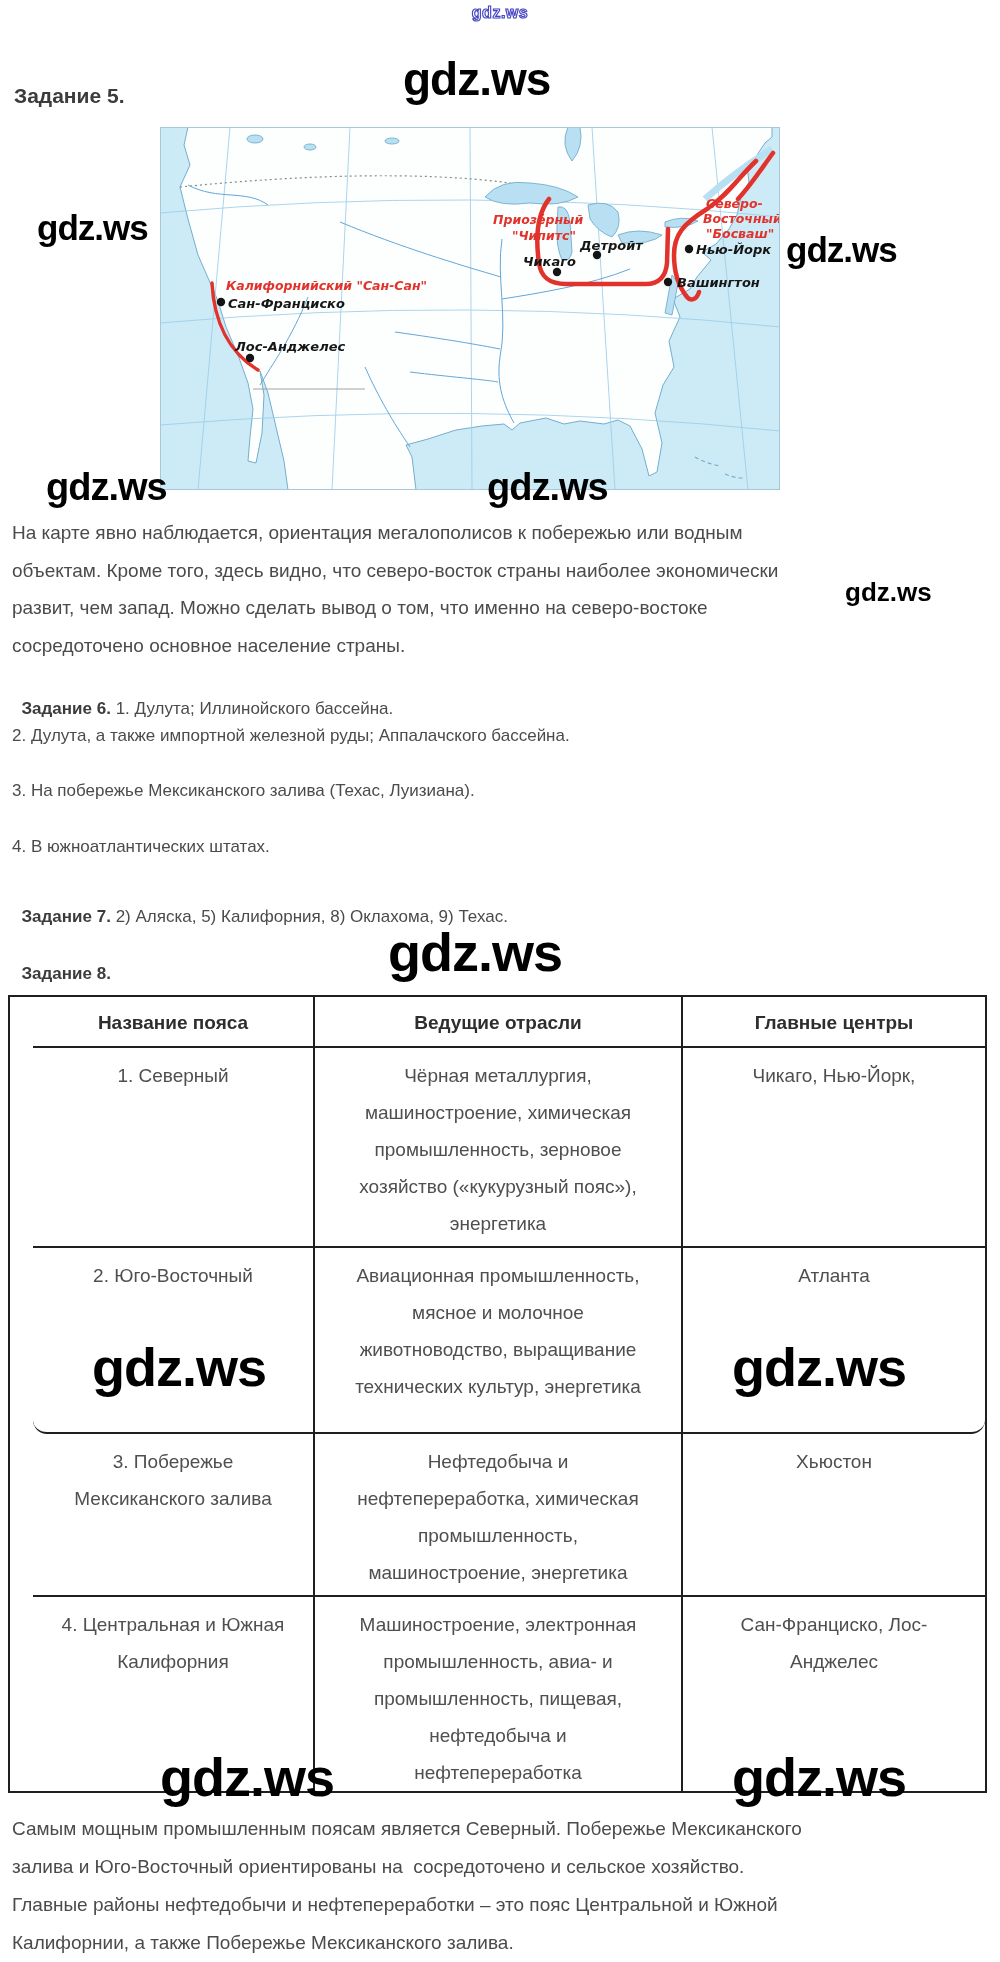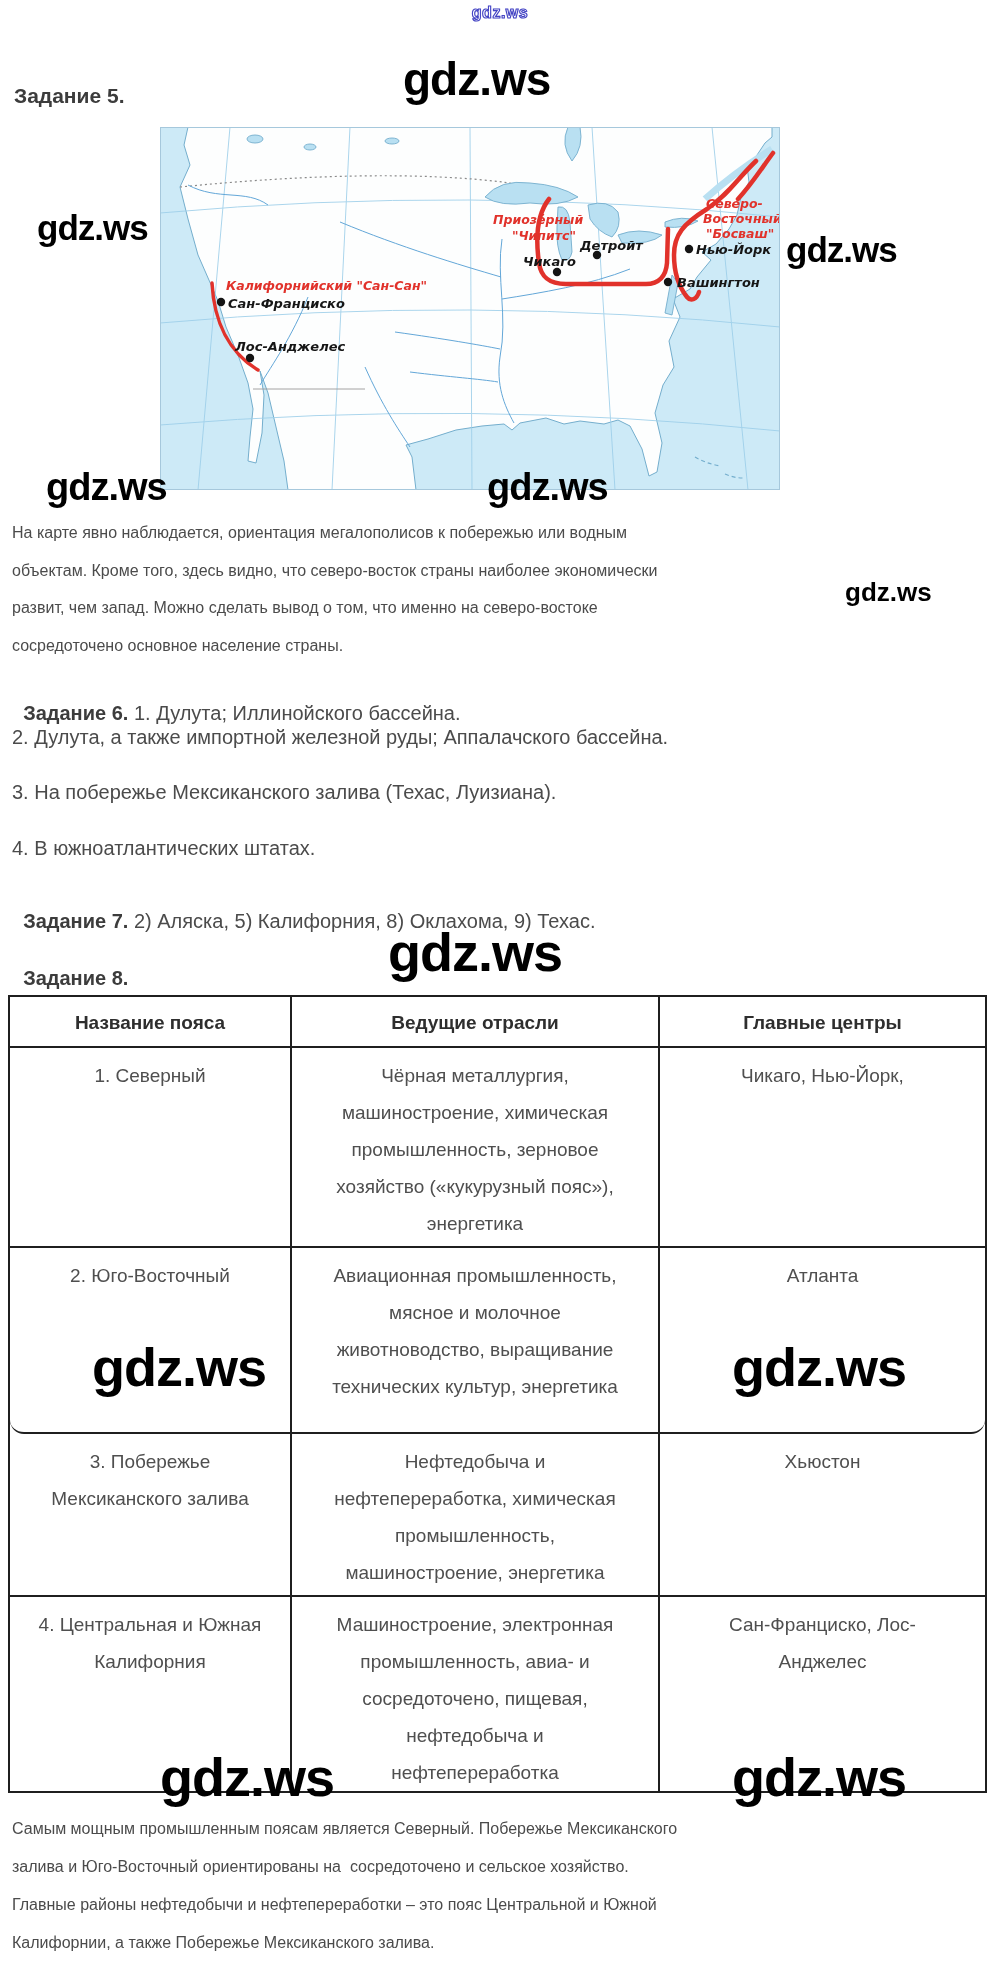--- a/index.html
+++ b/index.html
@@ -19,30 +19,30 @@
   .wm-35{font-size:35px;}
   .wm-26{font-size:26px;font-weight:600;letter-spacing:0;}
   .wm-54{font-size:54px;}
   .logo-outline{
     position:absolute;left:0;right:0;top:4px;text-align:center;
     font-size:16px;font-weight:700;letter-spacing:.5px;
     color:#ffffff;-webkit-text-stroke:1.1px #4444c4;
     text-shadow:0 0 1px #7a7ad6;z-index:9;
   }
   .task-label{font-weight:700;color:#3c3c3c;font-size:21px;}
-  .para{position:absolute;left:12px;line-height:37.5px;font-size:16px;color:#4b4b4b;}
+  .para{position:absolute;left:12px;line-height:37.5px;font-size:19px;color:#4b4b4b;}
   .para div{white-space:pre;}
-  .line-row{position:absolute;left:12px;font-size:20px;color:#4b4b4b;white-space:pre;}
+  .line-row{position:absolute;left:12px;font-size:17px;color:#4b4b4b;white-space:pre;}
   .line-row b{color:#3c3c3c;}
   
   .map-frame{position:absolute;left:160px;top:127px;width:620px;height:363px;z-index:1;}
   
   .belt-table{
     position:absolute;left:8px;top:995px;width:979px;
-    border:2px solid #1f1f1f;box-sizing:border-box;z-index:2;background:#fff;
+    border:2px solid #1f1f1f;box-sizing:border-box;z-index:2;background:#fff;padding-left:23px;
   }
   .t-row{display:flex;box-sizing:border-box;border-bottom:2px solid #1f1f1f;}
   .t-row:last-child{border-bottom:none;}
   .t-cell{
     box-sizing:border-box;border-right:2px solid #1f1f1f;
     padding-top:9px;text-align:center;font-size:19px;line-height:37px;color:#4f4f4f;
   }
   .t-cell:last-child{border-right:none;}
   .c1{width:282px;}
   .c2{width:368px;}
@@ -227,21 +227,21 @@
       </div>
   </div>
   <div class="t-row" style="height:194px;">
     <div class="t-cell c1">
         <div>4. Центральная и Южная</div>
         <div>Калифорния</div>
       </div>
     <div class="t-cell c2">
         <div>Машиностроение, электронная</div>
         <div>промышленность, авиа- и</div>
-        <div>сосредоточено, пищевая,</div>
+        <div>промышленность, пищевая,</div>
         <div>нефтедобыча и</div>
         <div>нефтепереработка</div>
       </div>
     <div class="t-cell c3">
         <div>Сан-Франциско, Лос-</div>
         <div>Анджелес</div>
       </div>
   </div>
 </div>
 

